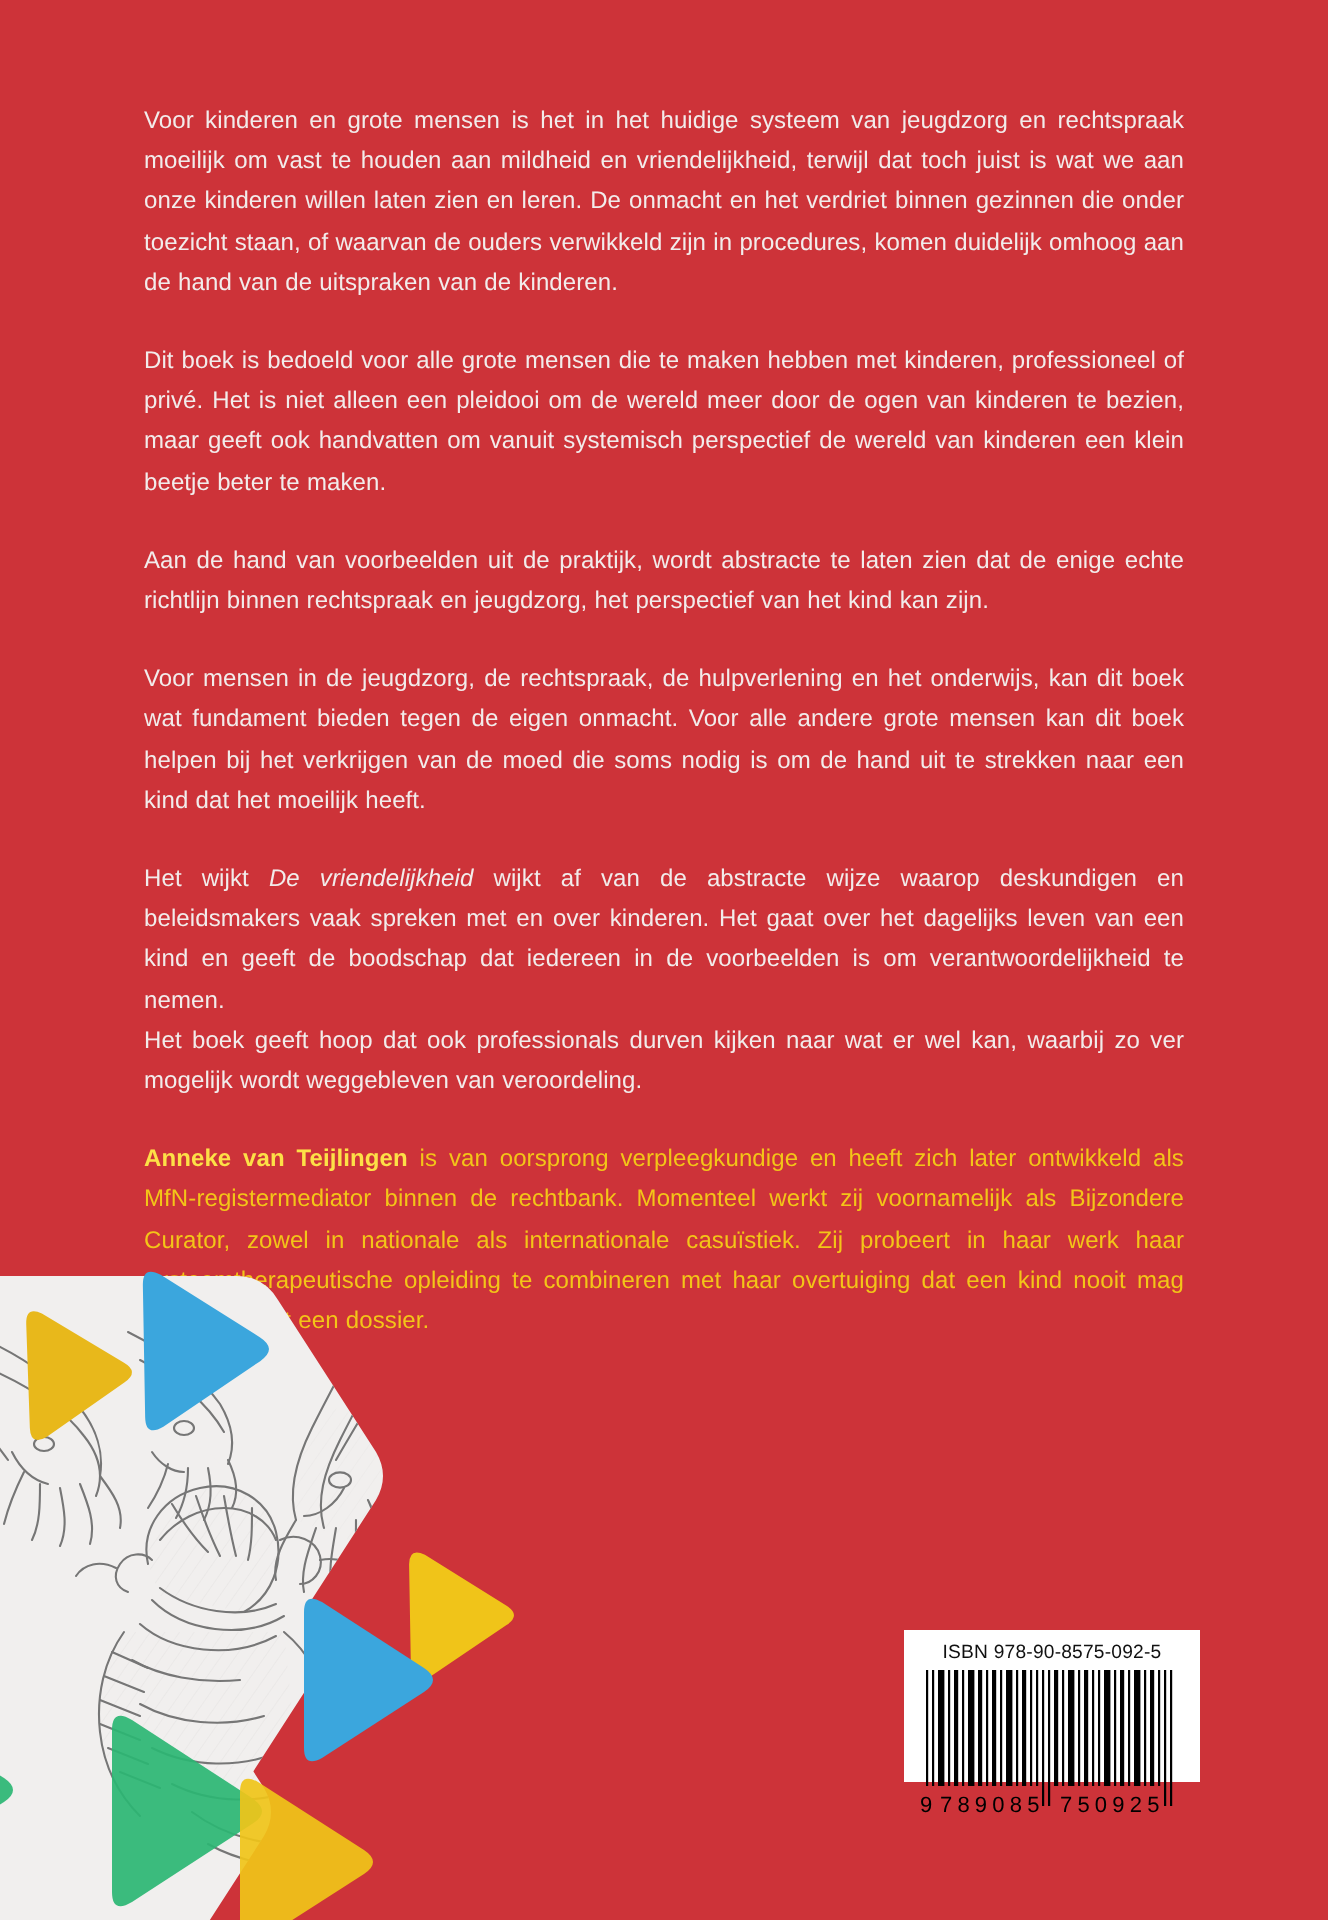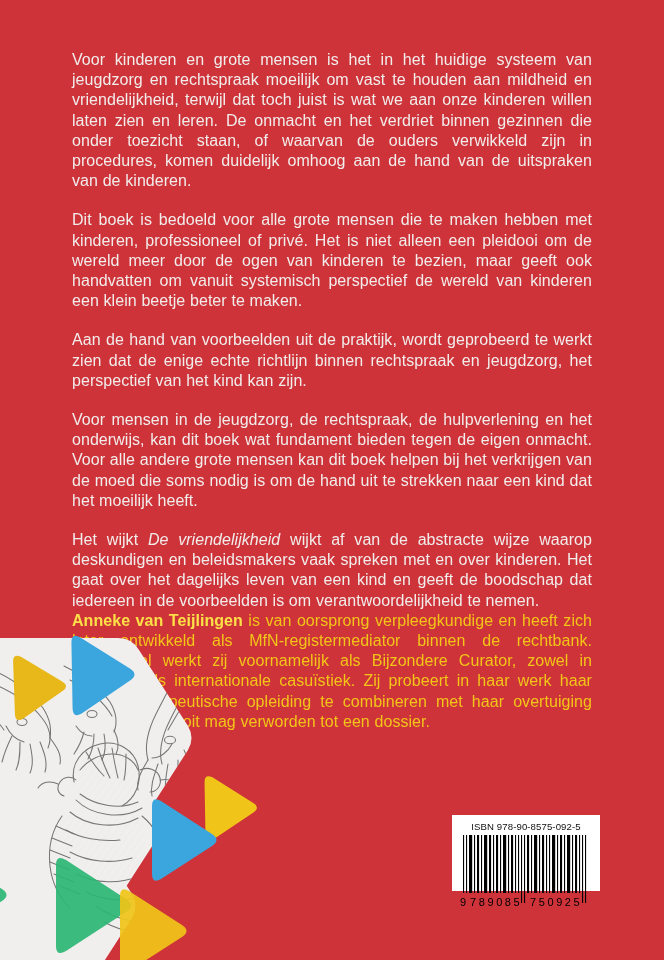--- a/index.html
+++ b/index.html
@@ -19,21 +19,21 @@
 
   
   .blurb {
     position: absolute;
     left: 72px;
     top: 50px;
     width: 520px;
   }
   .para {
     color: #f2eceb;
-    font-size: 16px;
+    font-size: 12px;
     line-height: 20.2px;
     text-align: justify;
     margin: 0 0 19px 0;
     letter-spacing: 0.05px;
     word-spacing: 0.2px;
   }
   .para.tight { margin-bottom: 0; }
   .para em { font-style: italic; }
   .para.author {
     color: #f3c518;
@@ -90,25 +90,26 @@
 </style>
 </head>
 <body>
 
 <div class="cover">
 
   <div class="blurb">
 
     <p class="para">Voor kinderen en grote mensen is het in het huidige systeem van jeugdzorg en rechtspraak moeilijk om vast te houden aan mildheid en vriendelijkheid, terwijl dat toch juist is wat we aan onze kinderen willen laten zien en leren. De onmacht en het verdriet binnen gezinnen die onder toezicht staan, of waarvan de ouders verwikkeld zijn in procedures, komen duidelijk omhoog aan de hand van de uitspraken van de kinderen.</p>
     <p class="para">Dit boek is bedoeld voor alle grote mensen die te maken hebben met kinderen, professioneel of privé. Het is niet alleen een pleidooi om de wereld meer door de ogen van kinderen te bezien, maar geeft ook handvatten om vanuit systemisch perspectief de wereld van kinderen een klein beetje beter te maken.</p>
-    <p class="para">Aan de hand van voorbeelden uit de praktijk, wordt geprobeerd te werkt zien dat de enige echte richtlijn binnen rechtspraak en jeugdzorg, het perspectief van het kind kan zijn.</p>
+    <p class="para">Aan de hand van voorbeelden uit de praktijk, wordt abstracte te laten zien dat de enige echte richtlijn binnen rechtspraak en jeugdzorg, het perspectief van het kind kan zijn.</p>
     <p class="para">Voor mensen in de jeugdzorg, de rechtspraak, de hulpverlening en het onderwijs, kan dit boek wat fundament bieden tegen de eigen onmacht. Voor alle andere grote mensen kan dit boek helpen bij het verkrijgen van de moed die soms nodig is om de hand uit te strekken naar een kind dat het moeilijk heeft.</p>
 
     <p class="para tight"><span>Het wijkt </span><em>De vriendelijkheid</em><span> wijkt af van de abstracte wijze waarop deskundigen en beleidsmakers vaak spreken met en over kinderen. Het gaat over het dagelijks leven van een kind en geeft de boodschap dat iedereen in de voorbeelden is om verantwoordelijkheid te nemen.</span></p>
 
+    <p class="para">Het boek geeft hoop dat ook professionals durven kijken naar wat er wel kan, waarbij zo ver mogelijk wordt weggebleven van veroordeling.</p>
 
     <p class="para author"><b>Anneke van Teijlingen</b><span> is van oorsprong verpleegkundige en heeft zich later ontwikkeld als MfN-registermediator binnen de rechtbank. Momenteel werkt zij voornamelijk als Bijzondere Curator, zowel in nationale als internationale casuïstiek. Zij probeert in haar werk haar systeemtherapeutische opleiding te combineren met haar overtuiging dat een kind nooit mag verworden tot een dossier.</span></p>
 
   </div>
 
   <div class="artwork">
     <svg width="360" height="330" viewBox="0 0 360 330" xmlns="http://www.w3.org/2000/svg">
       <defs>
 
         <pattern id="hatch" width="6" height="6" patternUnits="userSpaceOnUse" patternTransform="rotate(35)">

